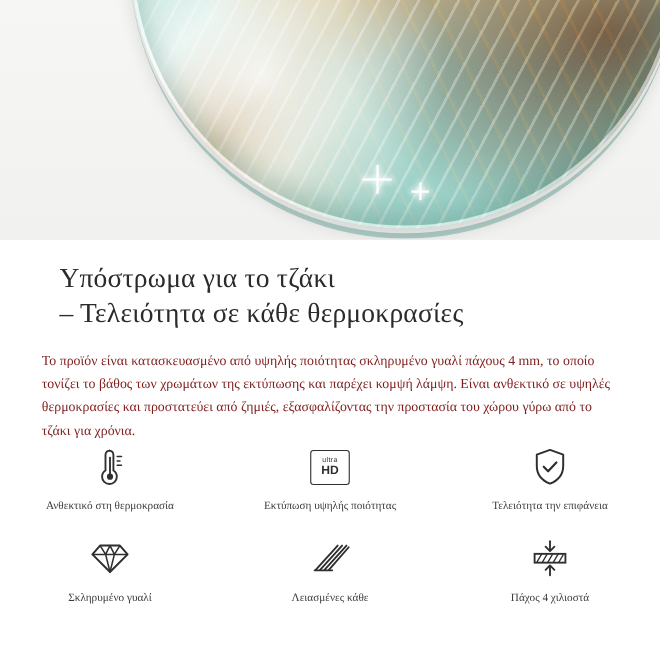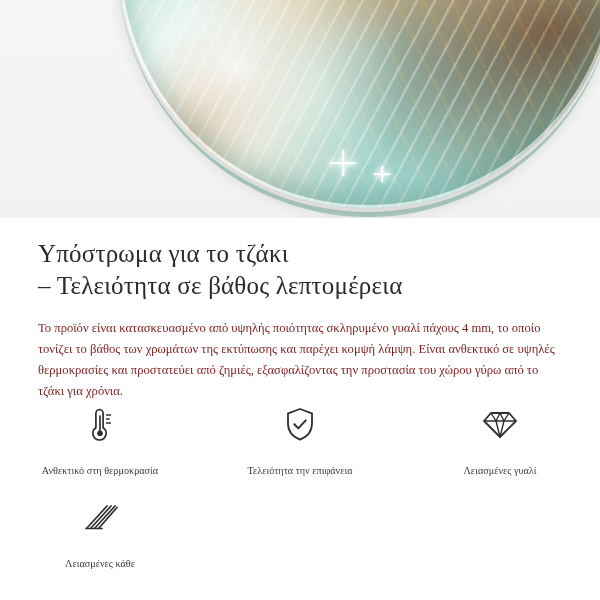--- a/index.html
+++ b/index.html
@@ -113,21 +113,21 @@
   
   .content {
     position: absolute;
     left: 0;
     top: 218px;
     width: 600px;
     padding: 0;
   }
   .headline {
     margin: 0;
-    padding: 20px 38px 0 38px;
+    padding: 20px 38px 0 54px;
     font-family: "Liberation Serif", serif;
     font-weight: 400;
     font-size: 25px;
     line-height: 32px;
     color: #2b2b2b;
     letter-spacing: 0.2px;
   }
   .headline .l2 { display: block; }
   .body-text {
     margin: 0;
@@ -156,21 +156,21 @@
     justify-content: flex-start;
     padding: 6px 6px 0 6px;
   }
   .feature-icon {
     height: 46px;
     display: flex;
     align-items: center;
     justify-content: center;
   }
   .feature-label {
-    margin-top: 16px;
+    margin-top: 6px;
     font-family: "Liberation Serif", serif;
     font-size: 10.2px;
     color: #3c3c3c;
     text-align: center;
     line-height: 13px;
     max-width: 170px;
   }
   .hd-badge {
     width: 34px;
     height: 30px;
@@ -208,68 +208,90 @@
       <div class="plate-veins"></div>
       <div class="plate-rim"></div>
     </div>
     <div class="sparkle s1"></div>
     <div class="sparkle s2"></div>
   </div>
 
   <div class="content">
     <h1 class="headline">
       <span>Υπόστρωμα για το τζάκι</span>
-      <span class="l2">– Τελειότητα σε βάθος λεπτομέρεια</span>
+      <span class="l2">– Τελειότητα σε κάθε θερμοκρασίες</span>
     </h1>
     <p class="body-text">Το προϊόν είναι κατασκευασμένο από υψηλής ποιότητας σκληρυμένο γυαλί πάχους 4 mm, το οποίο τονίζει το βάθος των χρωμάτων της εκτύπωσης και παρέχει κομψή λάμψη. Είναι ανθεκτικό σε υψηλές θερμοκρασίες και προστατεύει από ζημιές, εξασφαλίζοντας την προστασία του χώρου γύρω από το τζάκι για χρόνια.</p>
   </div>
 
   <div class="features">
 
     <div class="feature">
       <div class="feature-icon">
         <svg width="32" height="40" viewBox="0 0 32 40" fill="none" xmlns="http://www.w3.org/2000/svg">
           <path d="M16 4.5c-2.3 0-4.1 1.8-4.1 4.1v14.1c-1.9 1.2-3.1 3.3-3.1 5.6 0 3.7 3 6.7 6.7 6.7s6.7-3 6.7-6.7c0-2.3-1.2-4.4-3.1-5.6V8.6c0-2.3-1.8-4.1-4.1-4.1z" stroke="#2f2f2f" stroke-width="1.7"></path>
           <path d="M16 11v14.6" stroke="#2f2f2f" stroke-width="1.7" stroke-linecap="round"></path>
           <circle cx="16" cy="28.3" r="2.8" fill="#2f2f2f"></circle>
           <path d="M22.5 10h4M22.5 14h2.6M22.5 18h4" stroke="#2f2f2f" stroke-width="1.4" stroke-linecap="round"></path>
         </svg>
       </div>
       <div class="feature-label">Ανθεκτικό στη θερμοκρασία</div>
     </div>
 
+    <div class="feature">
+      <div class="feature-icon">
+        <div class="hd-badge">
+          <span class="u">ultra</span>
+          <span class="hd">HD</span>
+        </div>
+      </div>
+      <div class="feature-label">Εκτύπωση υψηλής ποιότητας</div>
+    </div>
 
     <div class="feature">
       <div class="feature-icon">
         <svg width="36" height="40" viewBox="0 0 36 40" fill="none" xmlns="http://www.w3.org/2000/svg">
           <path d="M18 4l12 4.3v10.3c0 7.6-5 13.3-12 16.1-7-2.8-12-8.5-12-16.1V8.3L18 4z" stroke="#2f2f2f" stroke-width="1.8" stroke-linejoin="round"></path>
           <path d="M12.3 19.3l4 4.1 7.5-8" stroke="#2f2f2f" stroke-width="2" stroke-linecap="round" stroke-linejoin="round"></path>
         </svg>
       </div>
       <div class="feature-label">Τελειότητα την επιφάνεια</div>
     </div>
 
     <div class="feature">
       <div class="feature-icon">
         <svg width="40" height="36" viewBox="0 0 40 36" fill="none" xmlns="http://www.w3.org/2000/svg">
           <path d="M11 6h18l7 8-16 16L4 14l7-8z" stroke="#2f2f2f" stroke-width="1.8" stroke-linejoin="round"></path>
           <path d="M4 14h32M11 6l5 8 4-8 4 8 5-8M16 14l4 16 4-16" stroke="#2f2f2f" stroke-width="1.4" stroke-linejoin="round"></path>
         </svg>
       </div>
-      <div class="feature-label">Λειασμένες γυαλί</div>
+      <div class="feature-label">Σκληρυμένο γυαλί</div>
     </div>
 
     <div class="feature">
       <div class="feature-icon">
         <svg width="40" height="34" viewBox="0 0 40 34" fill="none" xmlns="http://www.w3.org/2000/svg">
           <path d="M7 27L27 5" stroke="#2f2f2f" stroke-width="1.7" stroke-linecap="round"></path>
           <path d="M11 27L31 5" stroke="#2f2f2f" stroke-width="1.7" stroke-linecap="round"></path>
           <path d="M15 27L35 5" stroke="#2f2f2f" stroke-width="1.7" stroke-linecap="round"></path>
           <path d="M19 27L37 6.5" stroke="#2f2f2f" stroke-width="1.7" stroke-linecap="round"></path>
           <path d="M6 27.5h16" stroke="#2f2f2f" stroke-width="1.7" stroke-linecap="round"></path>
         </svg>
       </div>
       <div class="feature-label">Λειασμένες κάθε</div>
     </div>
 
+    <div class="feature">
+      <div class="feature-icon">
+        <svg width="40" height="38" viewBox="0 0 40 38" fill="none" xmlns="http://www.w3.org/2000/svg">
+          <path d="M20 3v8" stroke="#2f2f2f" stroke-width="1.7" stroke-linecap="round"></path>
+          <path d="M16 8l4 4 4-4" stroke="#2f2f2f" stroke-width="1.7" stroke-linecap="round" stroke-linejoin="round"></path>
+          <rect x="6" y="14.5" width="28" height="8" stroke="#2f2f2f" stroke-width="1.7"></rect>
+          <path d="M8 22.3l4.5-7.8M13 22.3l4.5-7.8M18 22.3l4.5-7.8M23 22.3l4.5-7.8M28 22.3l4.2-7.3" stroke="#2f2f2f" stroke-width="1.2"></path>
+          <path d="M20 34v-8" stroke="#2f2f2f" stroke-width="1.7" stroke-linecap="round"></path>
+          <path d="M16 29l4-4 4 4" stroke="#2f2f2f" stroke-width="1.7" stroke-linecap="round" stroke-linejoin="round"></path>
+        </svg>
+      </div>
+      <div class="feature-label">Πάχος 4 χιλιοστά</div>
+    </div>
 
   </div>
 </div>
 
 </body></html>

